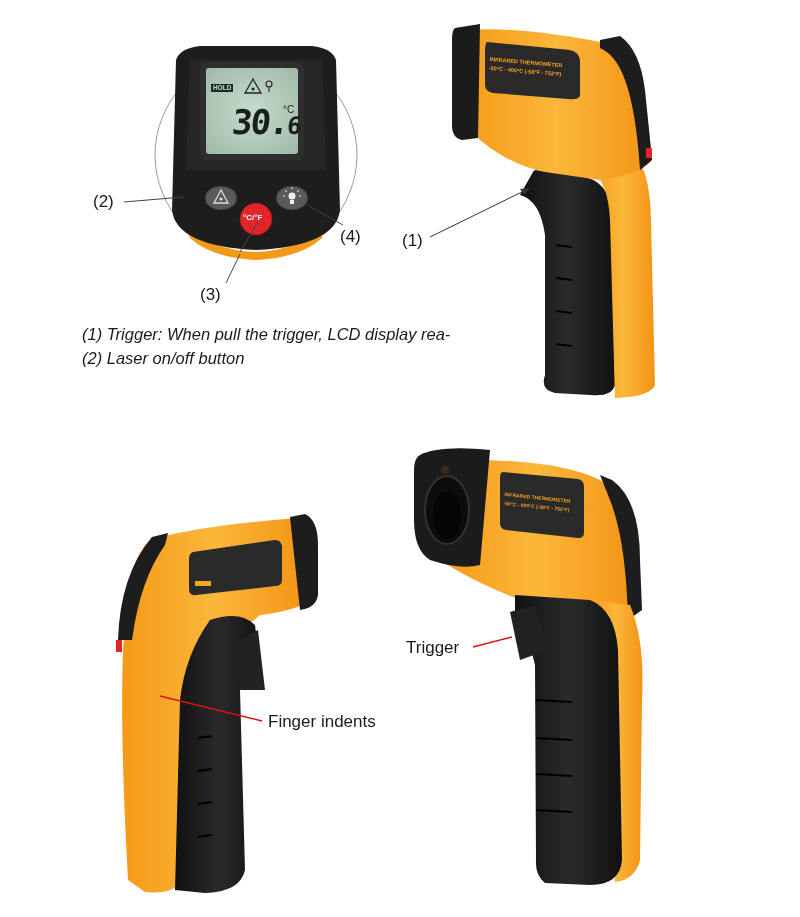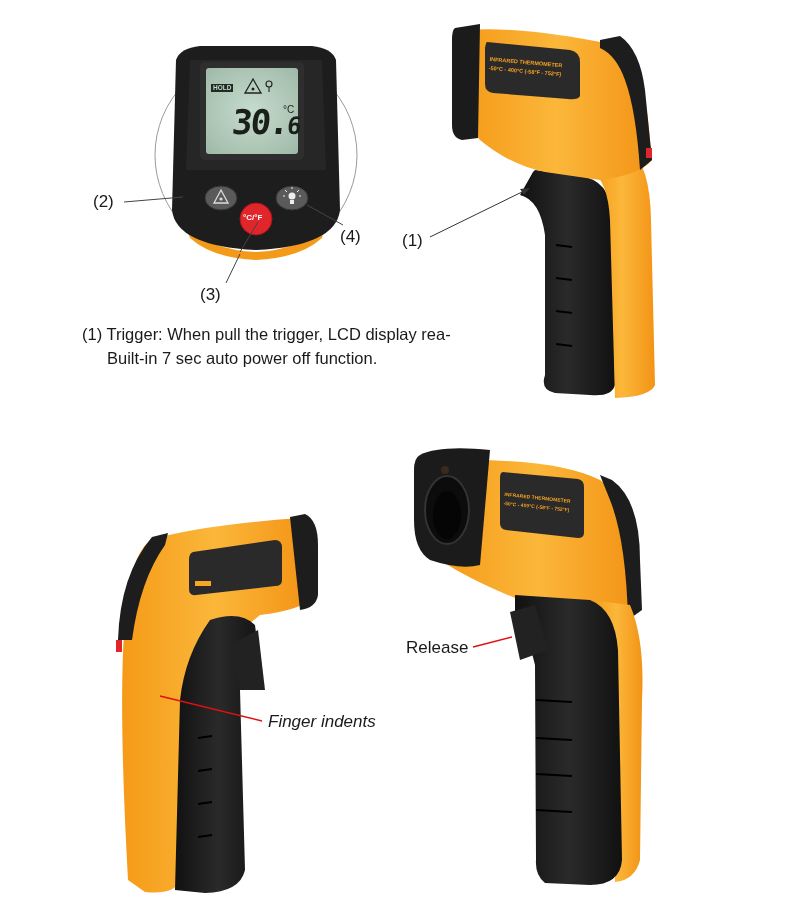--- a/index.html
+++ b/index.html
@@ -1,19 +1,19 @@
 <!DOCTYPE html>
 <html><head>
 <meta charset="utf-8">
 <style>
   html,body{margin:0;padding:0;background:#ffffff;}
   body{width:800px;height:917px;position:relative;overflow:hidden;font-family:"Liberation Sans",sans-serif;color:#111;}
   .abs{position:absolute;}
   .lbl{position:absolute;font-size:17px;color:#1a1a1a;white-space:nowrap;}
-  .desc{position:absolute;left:82px;top:323px;font-size:16.5px;line-height:23.5px;color:#1a1a1a;}
+  .desc{position:absolute;left:82px;top:323px;font-size:16.5px;line-height:23.5px;color:#1a1a1a;font-style:italic;}
   .desc .row{white-space:nowrap;}
   .desc .ind{padding-left:25px;}
   svg{position:absolute;left:0;top:0;}
   .lcd-text{font-family:"DejaVu Sans Mono",monospace;}
 </style>
 </head>
 <body>
 
 <svg width="800" height="917" viewBox="0 0 800 917">
   <defs>
@@ -176,18 +176,18 @@
 </div>
 
 <div class="abs" style="left:505px;top:490px;width:80px;color:#f5a020;font-size:5px;font-weight:bold;line-height:9px;transform:rotate(6deg);transform-origin:left top;">
   <div>INFRARED THERMOMETER</div>
   <div>-50°C - 400°C (-58°F - 752°F)</div>
 </div>
 
 <div class="desc">
   <div>
     <div class="row"><span>(1)</span> <span>Trigger: When pull the trigger, LCD display rea-</span></div>
-    <div class="row ind">Built-in 7 sec auto power off function.</div>
   </div>
+  <div class="row"><span>(2)</span> <span>Laser on/off button</span></div>
 </div>
 
-<div class="lbl" style="left:268px;top:712px;font-style:italic;">Finger indents</div>
-<div class="lbl" style="left:406px;top:638px;">Release</div>
+<div class="lbl" style="left:268px;top:712px;">Finger indents</div>
+<div class="lbl" style="left:406px;top:638px;">Trigger</div>
 
 </body></html>

